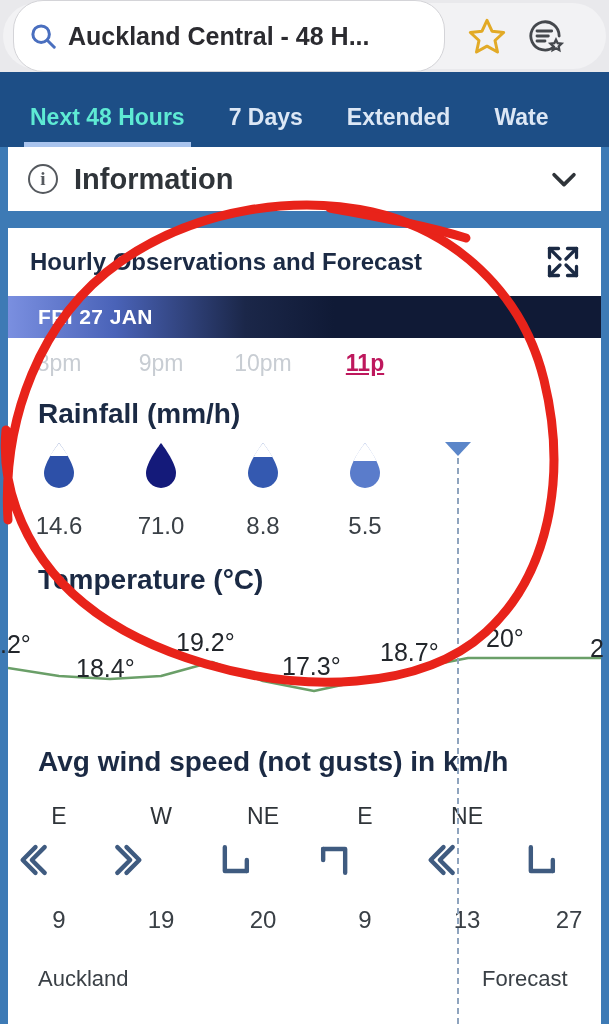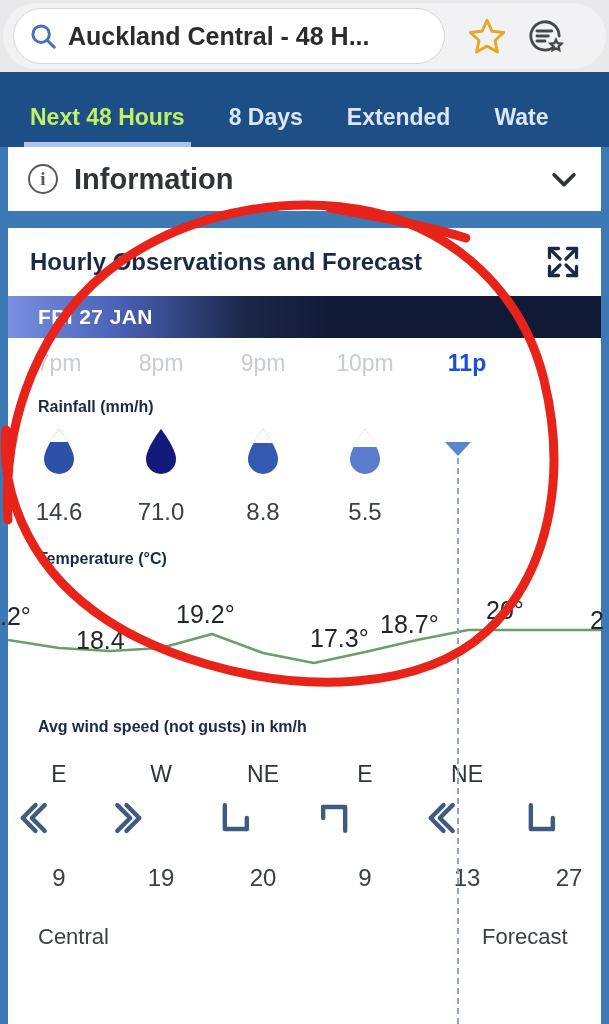--- a/index.html
+++ b/index.html
@@ -16,42 +16,42 @@
     position: absolute; top: 0; left: 0; width: 609px; height: 72px;
     background: #e9e9ec;
     display: flex; align-items: center;
   }
   .urlbar-wrap {
     position: absolute; top: 3px; left: 3px; width: 603px; height: 66px;
     background: #f2f2f4; border-radius: 34px;
     display: flex; align-items: center; padding: 0 10px;
   }
   .urlbar {
-    flex: 0 0 432px; height: 56px; background: #ffffff;
+    flex: 0 0 432px; height: 72px; background: #ffffff;
     border: 1px solid #d4d4d8; border-radius: 30px;
     display: flex; align-items: center; padding: 0 14px; gap: 10px;
     overflow: hidden;
   }
   .url-text {
     font-size: 25px; font-weight: bold; color: #2b2b30;
     white-space: nowrap; overflow: hidden;
   }
   .chrome-icons { display: flex; align-items: center; gap: 18px; margin-left: 22px; }
 
   
   .navbar {
     position: absolute; top: 72px; left: 0; width: 609px; height: 75px;
     background: #1d4e86;
   }
   .tabs { display: flex; align-items: flex-end; height: 75px; padding-left: 30px; gap: 44px; }
   .tab {
     color: #dce7f5; font-size: 23px; font-weight: bold;
     padding-bottom: 16px; white-space: nowrap; position: relative;
   }
-  .tab.active { color: #bef264; }
+  .tab.active { color: #5eead4; }
   .tab.active::after {
     content: ""; position: absolute; left: -6px; right: -6px; bottom: 0;
     height: 5px; background: #a9c4ee;
   }
 
   
   .card {
     position: absolute; left: 8px; width: 593px;
     background: #ffffff;
   }
@@ -82,24 +82,24 @@
   
   .grid-area { position: relative; }
   .row { display: flex; position: relative; }
   .col {
     flex: 0 0 102px; text-align: center; position: relative;
   }
   .hours-row { height: 46px; align-items: center; padding-top: 4px; }
   .hour {
     font-size: 23px; color: #c8cdd3; line-height: 46px;
   }
-  .hour.current { color: #1d4ed8; font-weight: bold; }
+  .hour.current { color: #be185d; font-weight: bold; text-decoration: underline; }
 
   .section-label {
-    font-size: 16px; font-weight: bold; color: #1b2a44;
+    font-size: 28px; font-weight: bold; color: #1b2a44;
     padding: 14px 0 0 30px;
   }
 
   
   .rain-row { height: 120px; align-items: center; }
   .rain-col { flex: 0 0 102px; display: flex; flex-direction: column; align-items: center; gap: 20px; }
   .rain-val { font-size: 24px; color: #3a4046; }
 
   
   .temp-block { position: relative; height: 120px; }
@@ -170,21 +170,21 @@
             <polygon points="18.6,14.2 19.6,16.3 21.9,16.6 20.2,18.2 20.6,20.5 18.6,19.4 16.6,20.5 17,18.2 15.3,16.6 17.6,16.3" fill="none" stroke-width="1.4"></polygon>
           </svg>
         </span>
       </div>
     </div>
   </div>
 
   <div class="navbar">
     <div class="tabs">
       <div class="tab active">Next 48 Hours</div>
-      <div class="tab">8 Days</div>
+      <div class="tab">7 Days</div>
       <div class="tab">Extended</div>
       <div class="tab">Wate</div>
     </div>
   </div>
 
   <div class="card" id="info-card">
     <div class="info-left">
       <span class="circle-i">i</span>
       <span class="info-label">Information</span>
     </div>
@@ -216,21 +216,20 @@
     <div class="date-bar">
       <span class="date-text">FRI 27 JAN</span>
     </div>
 
     <div class="grid-area">
 
       <div id="nowtri"></div>
       <div id="nowline"></div>
 
       <div class="row hours-row">
-        <div class="col"><span class="hour">7pm</span></div>
         <div class="col"><span class="hour">8pm</span></div>
         <div class="col"><span class="hour">9pm</span></div>
         <div class="col"><span class="hour">10pm</span></div>
         <div class="col"><span class="hour current">11p</span></div>
       </div>
 
       <div class="section-label">Rainfall (mm/h)</div>
       <div class="row rain-row">
         <div class="rain-col">
           <span>
@@ -271,21 +270,21 @@
 
       <div class="section-label">Temperature (°C)</div>
       <div class="temp-block">
         <svg width="593" height="120" viewBox="0 0 593 120" style="position:absolute;top:0;left:0;">
           <polyline points="0,72 51,80 102,83 153,80 204,66 255,85 306,95 357,84 409,72 460,62 511,62 593,62" fill="none" stroke="#6a9f68" stroke-width="2.6" stroke-linejoin="round"></polyline>
         </svg>
         <div class="temp-labels">
           <span class="temp-label" style="left:-8px;  top:34px;">.2°</span>
           <span class="temp-label" style="left:68px;  top:58px;">18.4°</span>
           <span class="temp-label" style="left:168px; top:32px;">19.2°</span>
-          <span class="temp-label" style="left:274px; top:56px;margin-left:28px;">17.3°</span>
+          <span class="temp-label" style="left:274px; top:56px;">17.3°</span>
           <span class="temp-label" style="left:372px; top:42px;">18.7°</span>
           <span class="temp-label" style="left:478px; top:28px;">20°</span>
           <span class="temp-label" style="left:582px; top:38px;">2</span>
         </div>
       </div>
 
       <div class="section-label" style="padding-top:30px;">Avg wind speed (not gusts) in km/h</div>
 
       <div class="row wind-dir-row" style="margin-top:16px;">
         <div class="col"><span class="wind-dir">E</span></div>
@@ -349,21 +348,21 @@
       <div class="row wind-speed-row">
         <div class="col"><span class="wind-speed">9</span></div>
         <div class="col"><span class="wind-speed">19</span></div>
         <div class="col"><span class="wind-speed">20</span></div>
         <div class="col"><span class="wind-speed">9</span></div>
         <div class="col"><span class="wind-speed">13</span></div>
         <div class="col"><span class="wind-speed">27</span></div>
       </div>
 
       <div class="footer-row">
-        <span class="footer-text" style="left:30px;">Central</span>
+        <span class="footer-text" style="left:30px;">Auckland</span>
         <span class="footer-text" style="left:474px;">Forecast</span>
       </div>
 
     </div>
   </div>
 
   <svg id="annotation" viewBox="0 0 609 1024">
     <path d="M8 520
              C 2 420, 40 318, 120 262
              C 200 206, 300 196, 372 212

